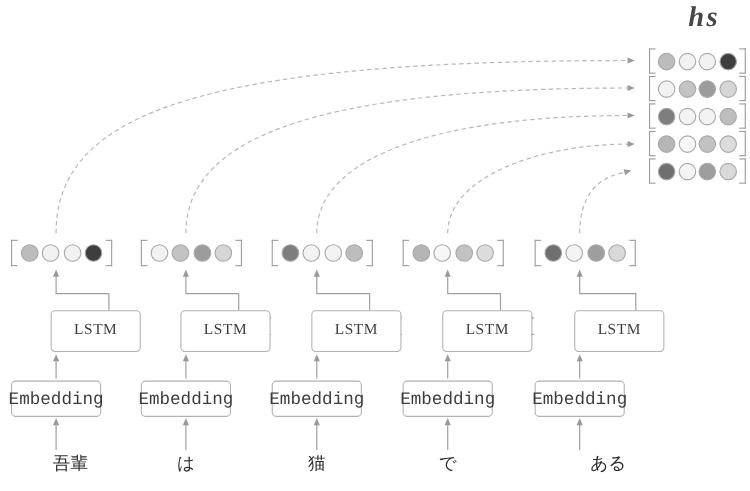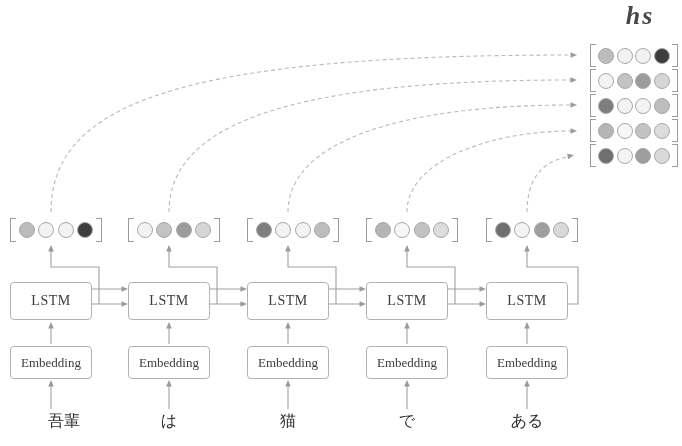--- a/index.html
+++ b/index.html
@@ -1,22 +1,22 @@
 <!DOCTYPE html>
 <html><head>
 <meta charset="utf-8">
 <style>
   html,body{margin:0;padding:0;background:#ffffff;}
   .canvas{position:relative;width:682px;height:446px;background:#ffffff;overflow:hidden;
           font-family:"Liberation Serif", serif;}
   .wires{position:absolute;left:0;top:0;}
   .box{position:absolute;width:82px;border:1px solid #b2b2b2;border-radius:4px;background:#fff;
        display:flex;align-items:center;justify-content:center;color:#3c3c3c;box-sizing:border-box;}
-  .lstm{height:38px;top:282px;font-size:14px;letter-spacing:.5px;}
-  .embedding{height:33px;top:346px;font-size:13px;}
+  .lstm{height:38px;top:282px;font-size:14px;letter-spacing:.5px;margin-left:36px;}
+  .embedding{height:33px;top:346px;font-size:16px;font-family:Liberation Mono, monospace;}
   .token{position:absolute;top:411px;width:90px;text-align:center;font-size:16px;color:#2c2c2c;
          font-family:"DejaVu Sans", sans-serif;}
   .vector{position:absolute;top:218px;width:92px;height:24px;display:flex;align-items:center;
           justify-content:space-between;}
   .cell{width:16px;height:16px;border-radius:50%;border:1px solid #a8a8a8;box-sizing:border-box;background:#eee;}
   .bracket{width:6px;height:24px;box-sizing:border-box;}
   .bracket.l{border-left:1.5px solid #9c9c9c;border-top:1.5px solid #9c9c9c;border-bottom:1.5px solid #9c9c9c;}
   .bracket.r{border-right:1.5px solid #9c9c9c;border-top:1.5px solid #9c9c9c;border-bottom:1.5px solid #9c9c9c;}
   .matrix{position:absolute;left:590px;top:43px;width:88px;}
   .mrow{width:88px;height:25px;display:flex;align-items:center;justify-content:space-between;}
@@ -193,15 +193,15 @@
   <div class="vector" style="left:486px">
     <span class="bracket l"></span>
     <span class="cell" style="background-color: rgb(111, 111, 111);"></span>
     <span class="cell" style="background-color: rgb(244, 244, 244);"></span>
     <span class="cell" style="background-color: rgb(158, 158, 158);"></span>
     <span class="cell" style="background-color: rgb(217, 217, 217);"></span>
     <span class="bracket r"></span>
   </div>
   <div class="box lstm" style="left:486px">LSTM</div>
   <div class="box embedding" style="left:486px">Embedding</div>
-  <div class="token" style="left:482px">ある</div>
+  <div class="token" style="left:508px">ある</div>
 
 </div>
 
 </body></html>

